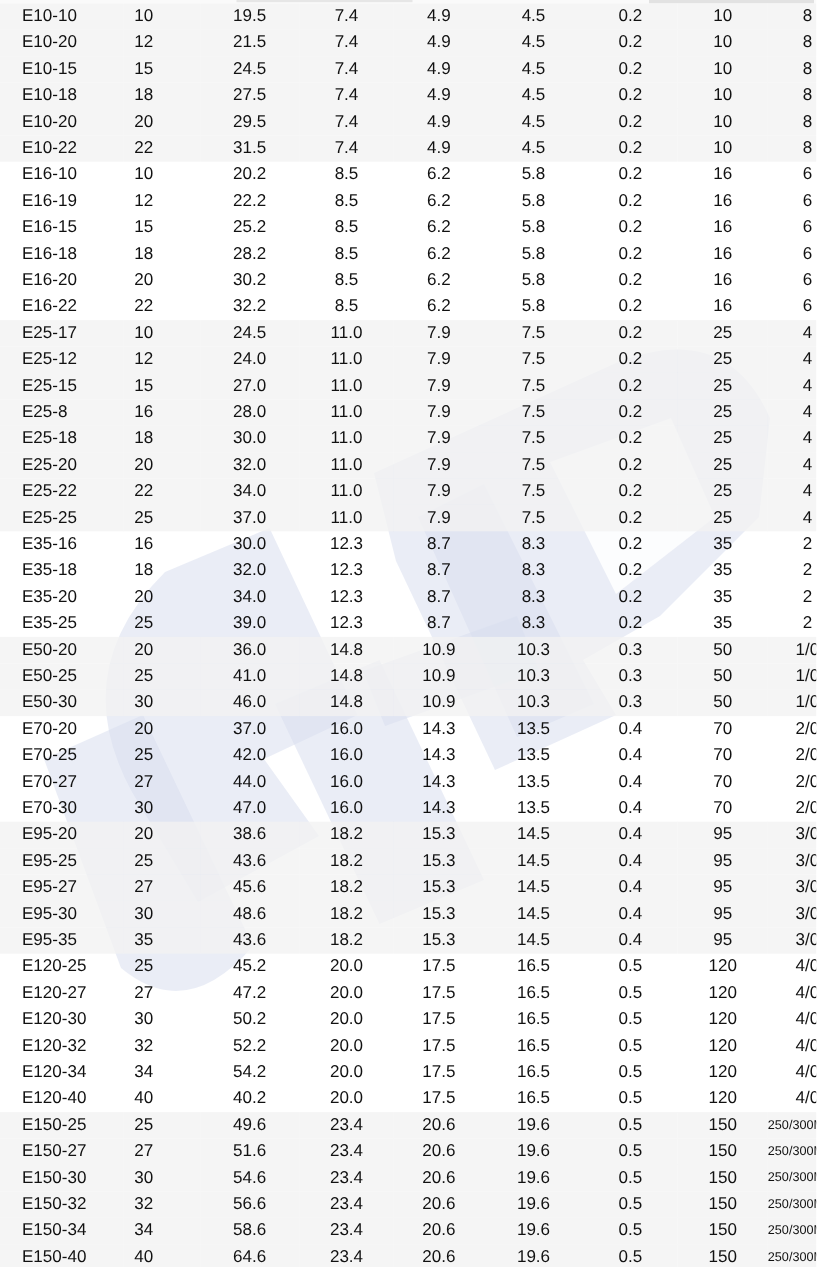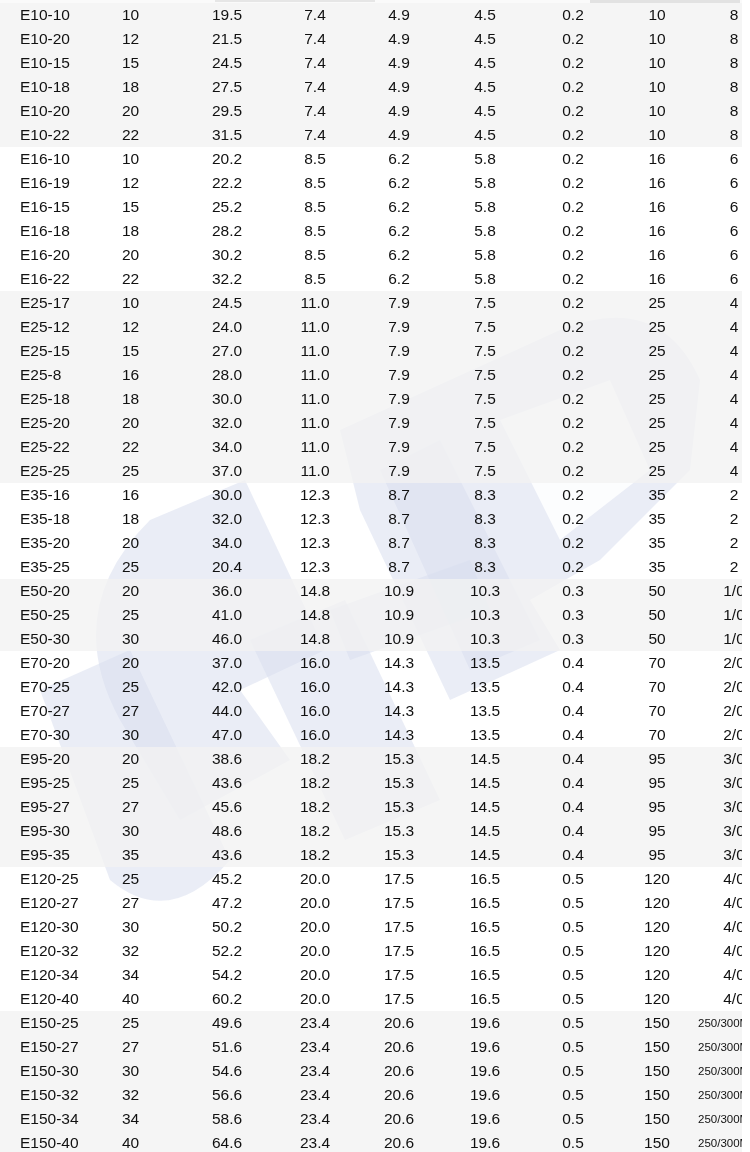--- a/index.html
+++ b/index.html
@@ -311,21 +311,21 @@
           <td class="c3 num">12.3</td>
           <td class="c4 num">8.7</td>
           <td class="c5 num">8.3</td>
           <td class="c6 num">0.2</td>
           <td class="c7 num">35</td>
           <td class="c8">2</td>
         </tr>
         <tr class="g1">
           <td class="c0">E35-25</td>
           <td class="c1">25</td>
-          <td class="c2 num">20.4</td>
+          <td class="c2 num">39.0</td>
           <td class="c3 num">12.3</td>
           <td class="c4 num">8.7</td>
           <td class="c5 num">8.3</td>
           <td class="c6 num">0.2</td>
           <td class="c7 num">35</td>
           <td class="c8">2</td>
         </tr>
         <tr class="g0">
           <td class="c0">E50-20</td>
           <td class="c1">20</td>
@@ -509,21 +509,21 @@
           <td class="c3 num">20.0</td>
           <td class="c4 num">17.5</td>
           <td class="c5 num">16.5</td>
           <td class="c6 num">0.5</td>
           <td class="c7 num">120</td>
           <td class="c8">4/0</td>
         </tr>
         <tr class="g1">
           <td class="c0">E120-40</td>
           <td class="c1">40</td>
-          <td class="c2 num">60.2</td>
+          <td class="c2 num">40.2</td>
           <td class="c3 num">20.0</td>
           <td class="c4 num">17.5</td>
           <td class="c5 num">16.5</td>
           <td class="c6 num">0.5</td>
           <td class="c7 num">120</td>
           <td class="c8">4/0</td>
         </tr>
         <tr class="g0">
           <td class="c0">E150-25</td>
           <td class="c1">25</td>

